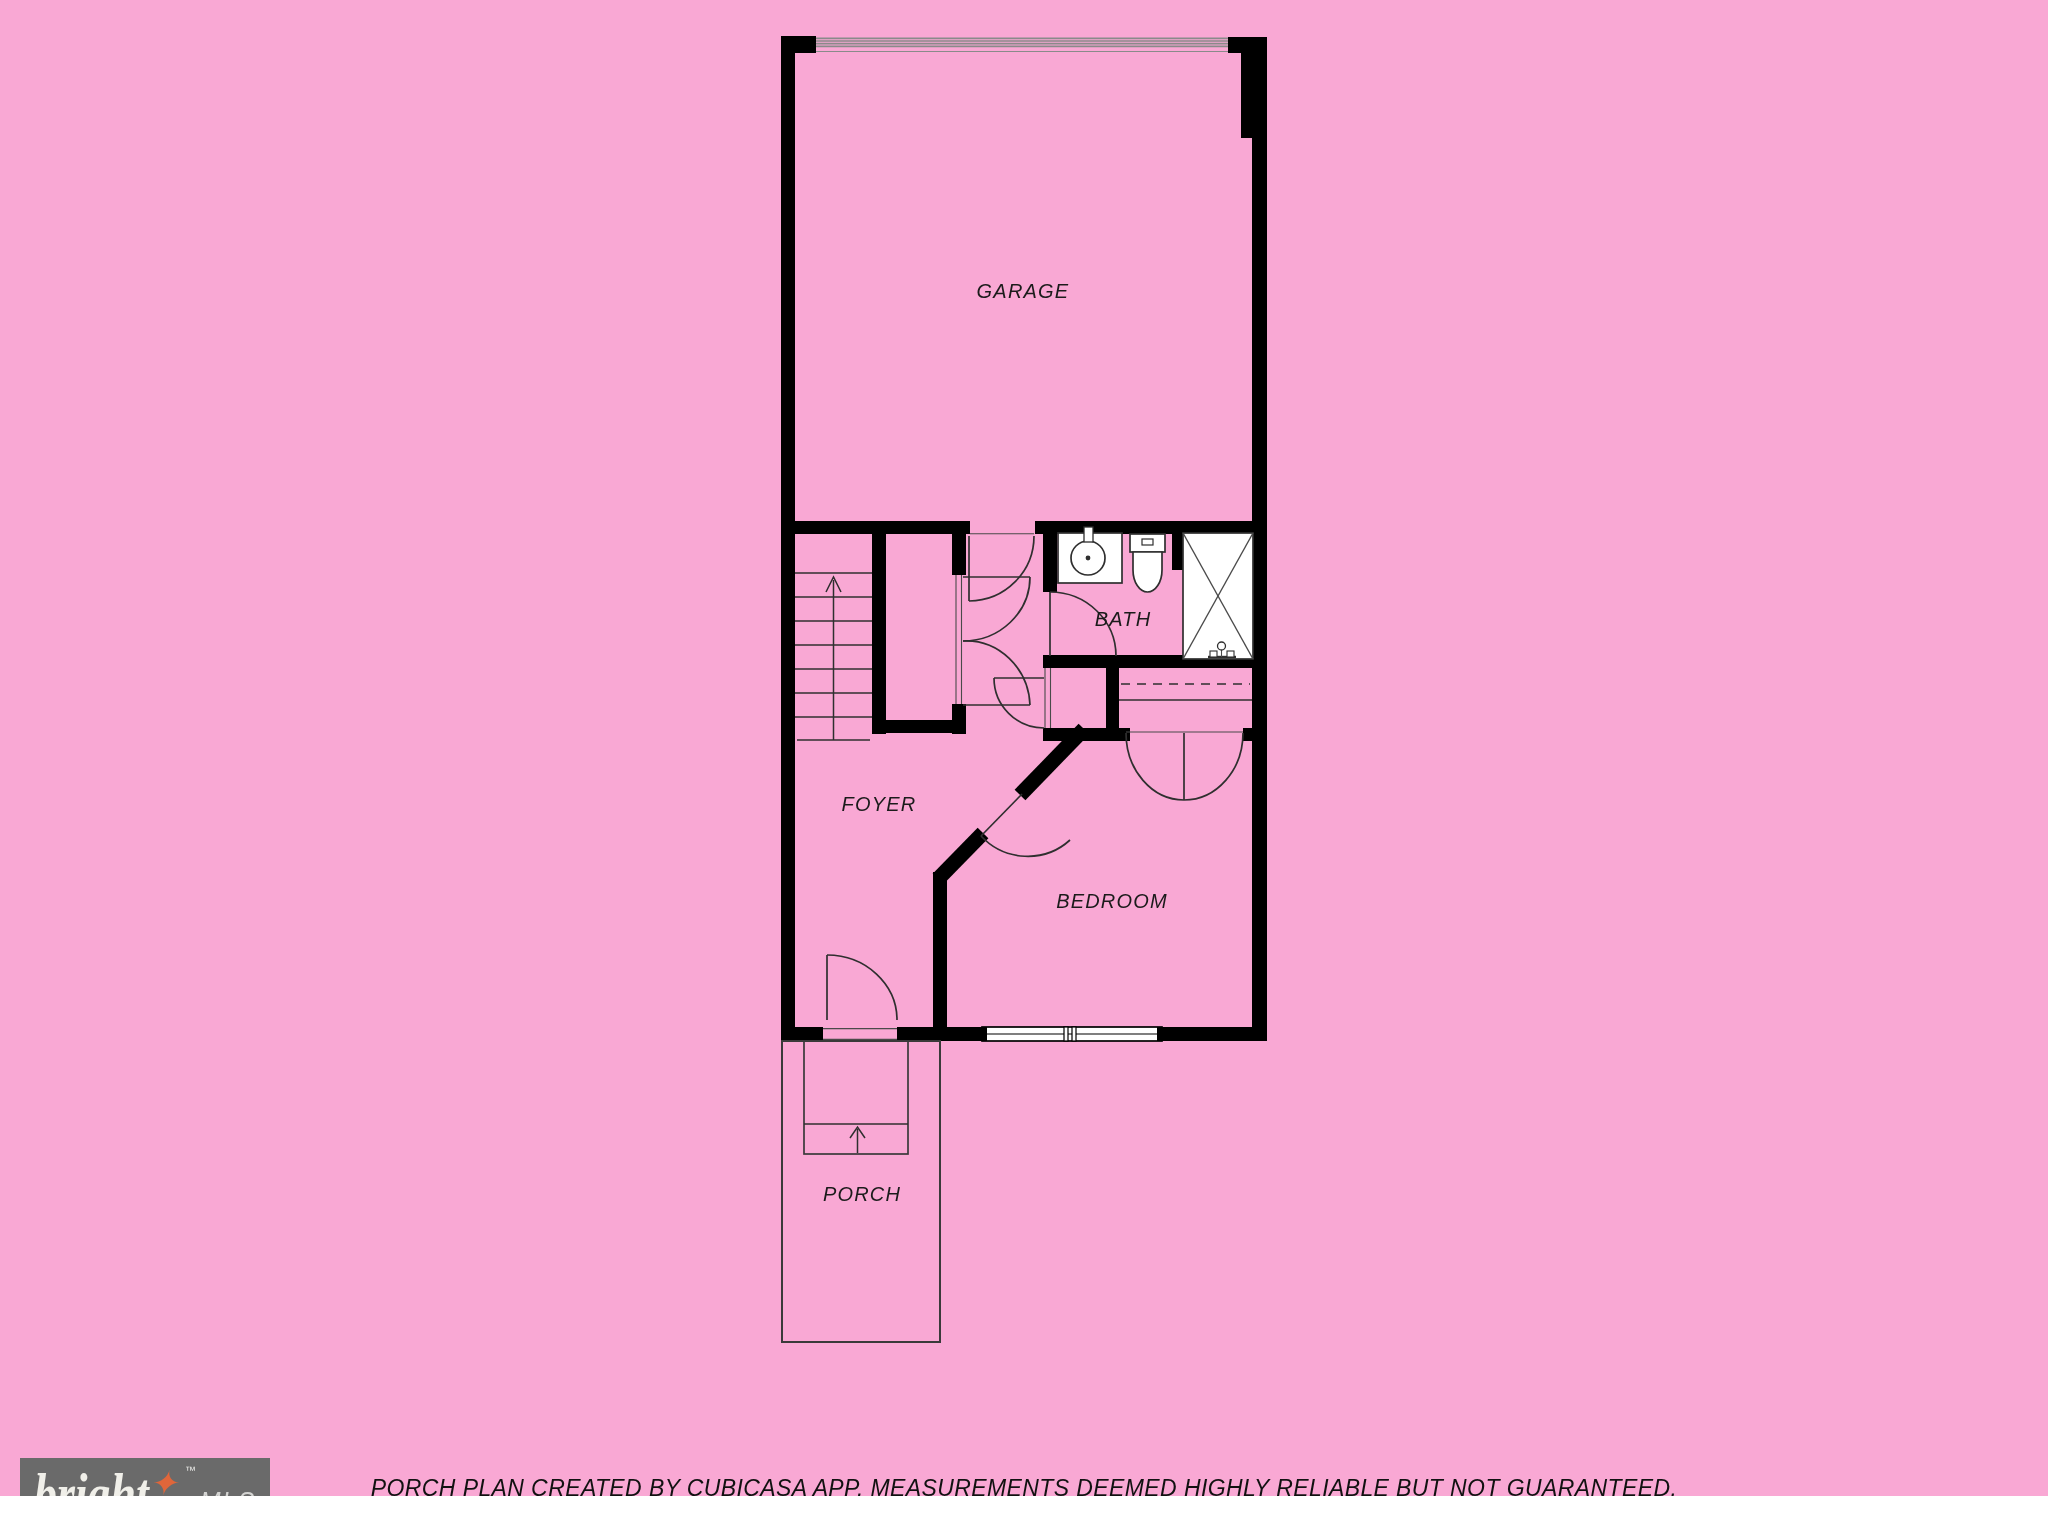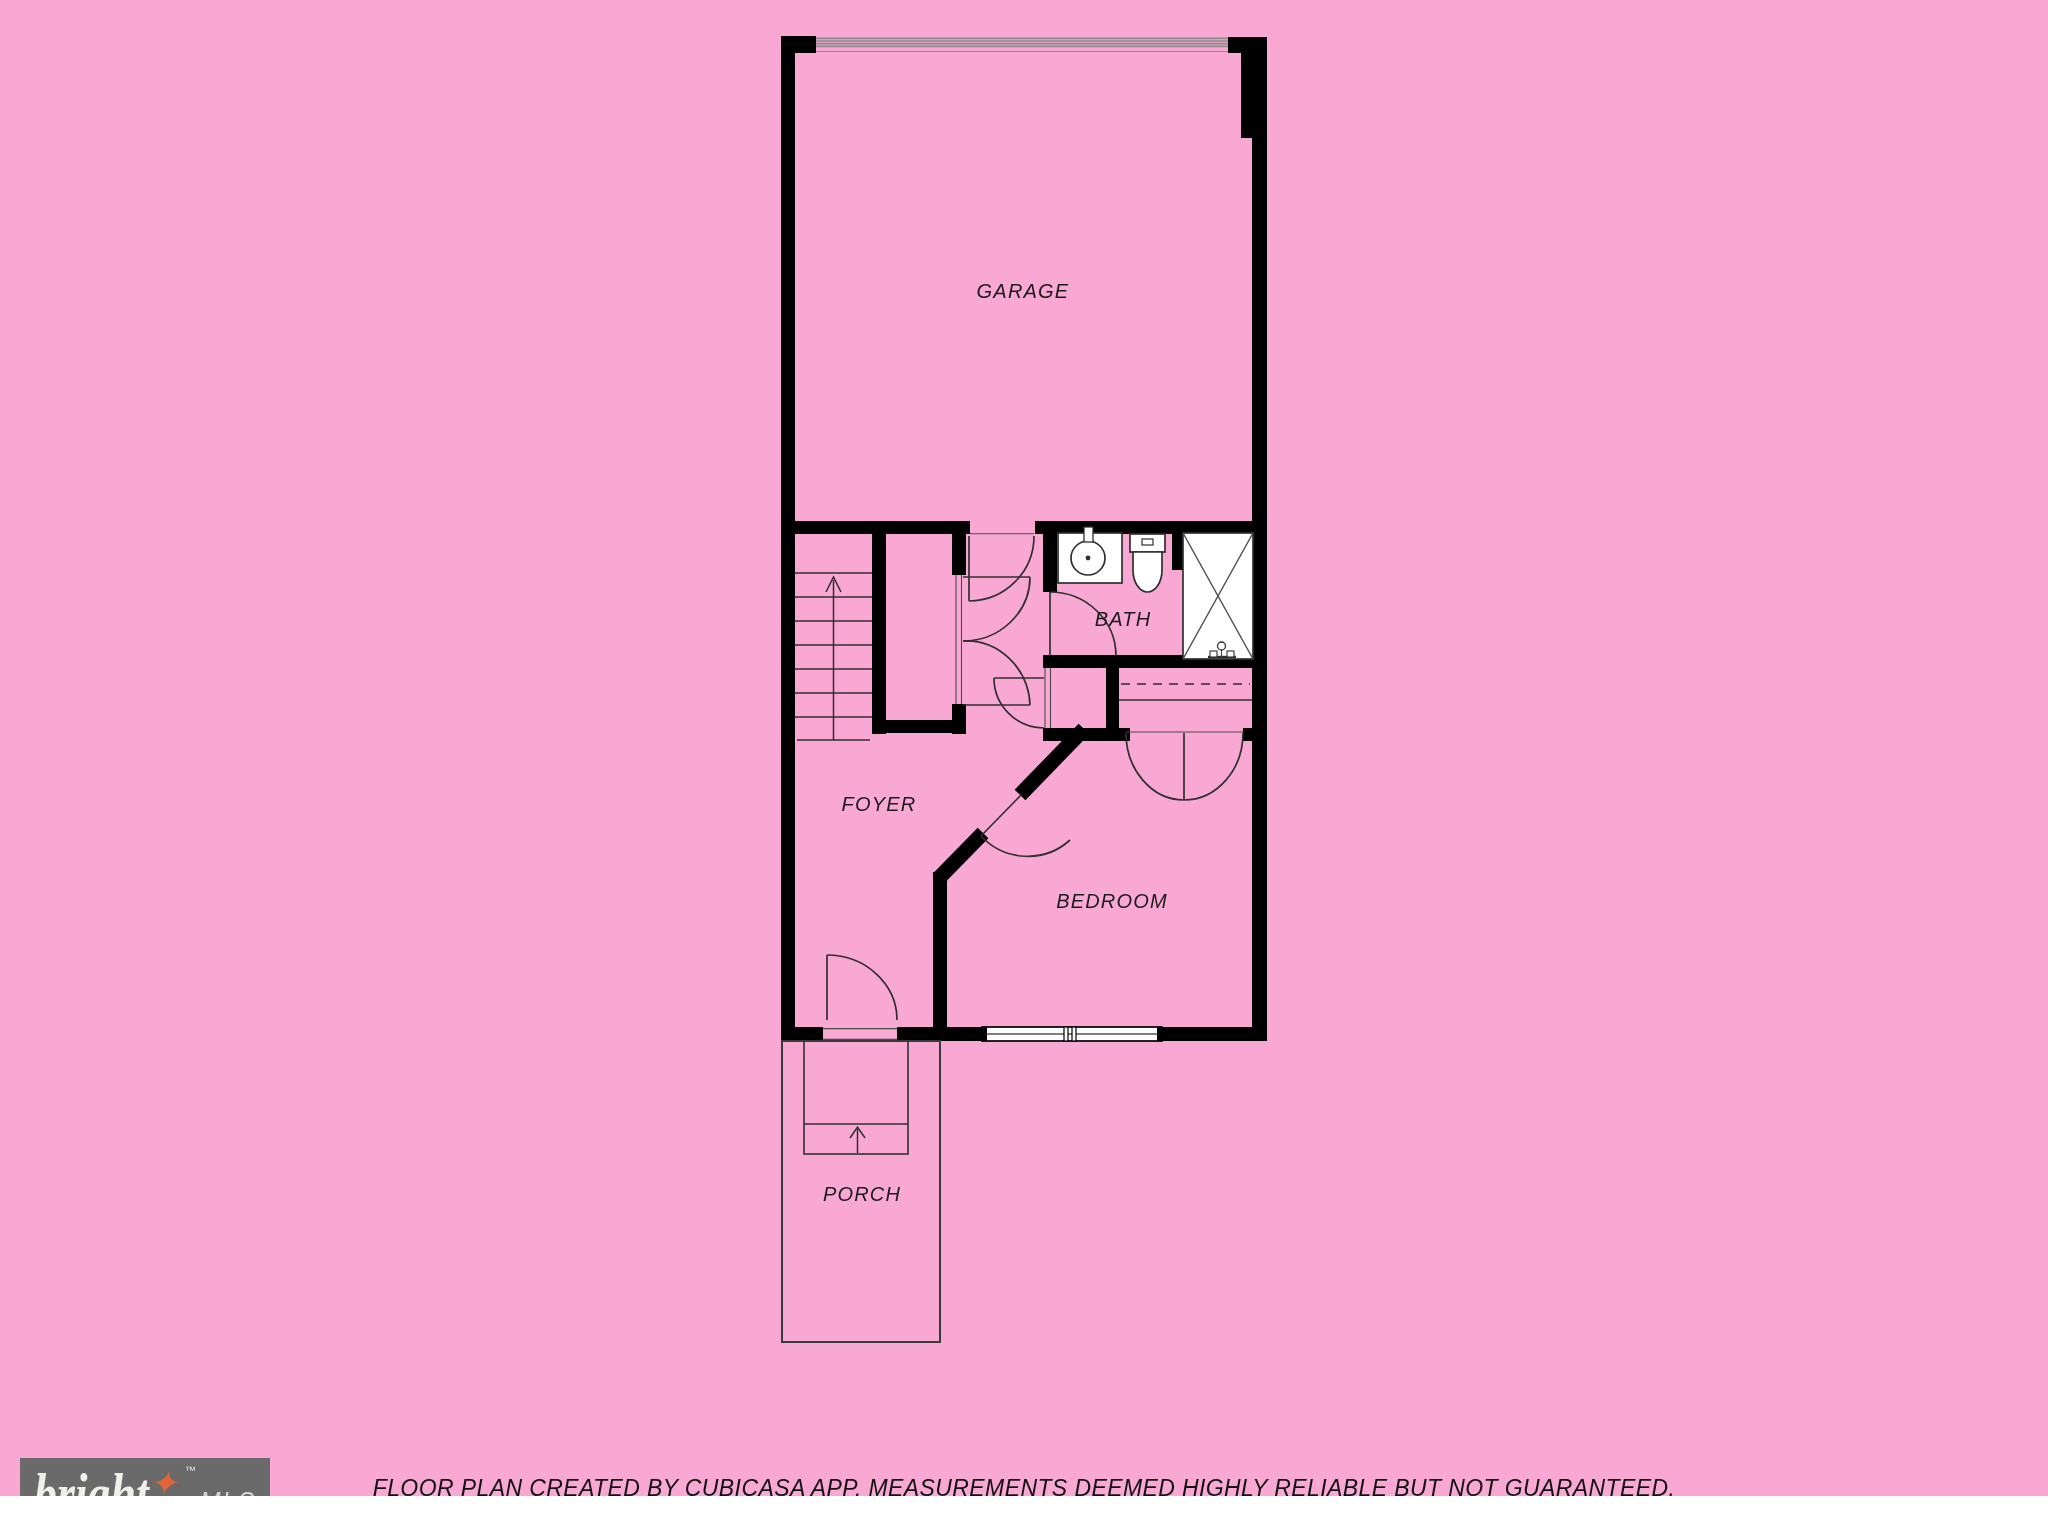--- a/index.html
+++ b/index.html
@@ -169,21 +169,21 @@
 
   <g>
     <text class="room-label" x="1023" y="298">GARAGE</text>
     <text class="room-label" x="1123" y="626">BATH</text>
     <text class="room-label" x="879" y="811">FOYER</text>
     <text class="room-label" x="1112" y="908">BEDROOM</text>
     <text class="room-label" x="862" y="1201">PORCH</text>
   </g>
 </svg>
 
-<div class="footer-text">FLOOR PLAN CREATED BY CUBICASA APP. MEASUREMENTS DEEMED HIGHLY RELIABLE BUT NOT GUARANTEED.</div>
+<div class="footer-text">PORCH PLAN CREATED BY CUBICASA APP. MEASUREMENTS DEEMED HIGHLY RELIABLE BUT NOT GUARANTEED.</div>
 
 <div class="logo-box">
   <span class="logo-brand">bright</span>
   <span class="logo-star">✦</span>
   <span class="logo-tm">™</span>
   <span class="logo-suffix">MLS</span>
 </div>
 
 </div>
 

